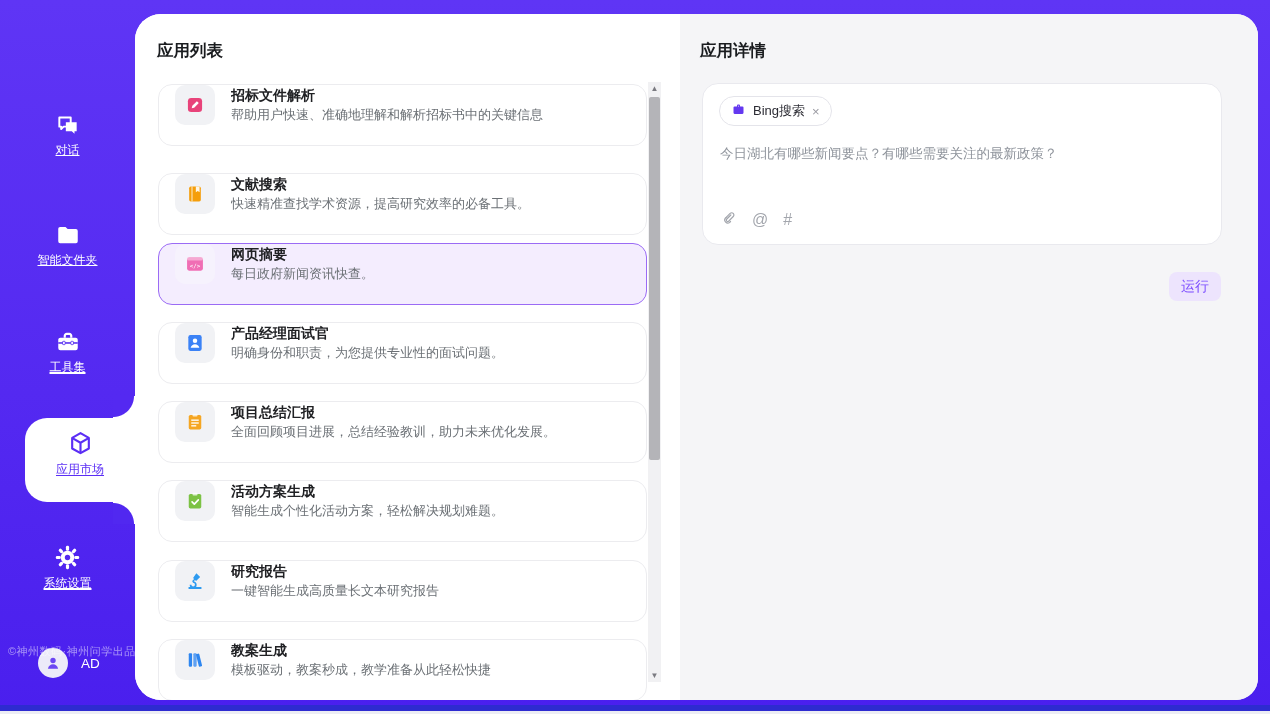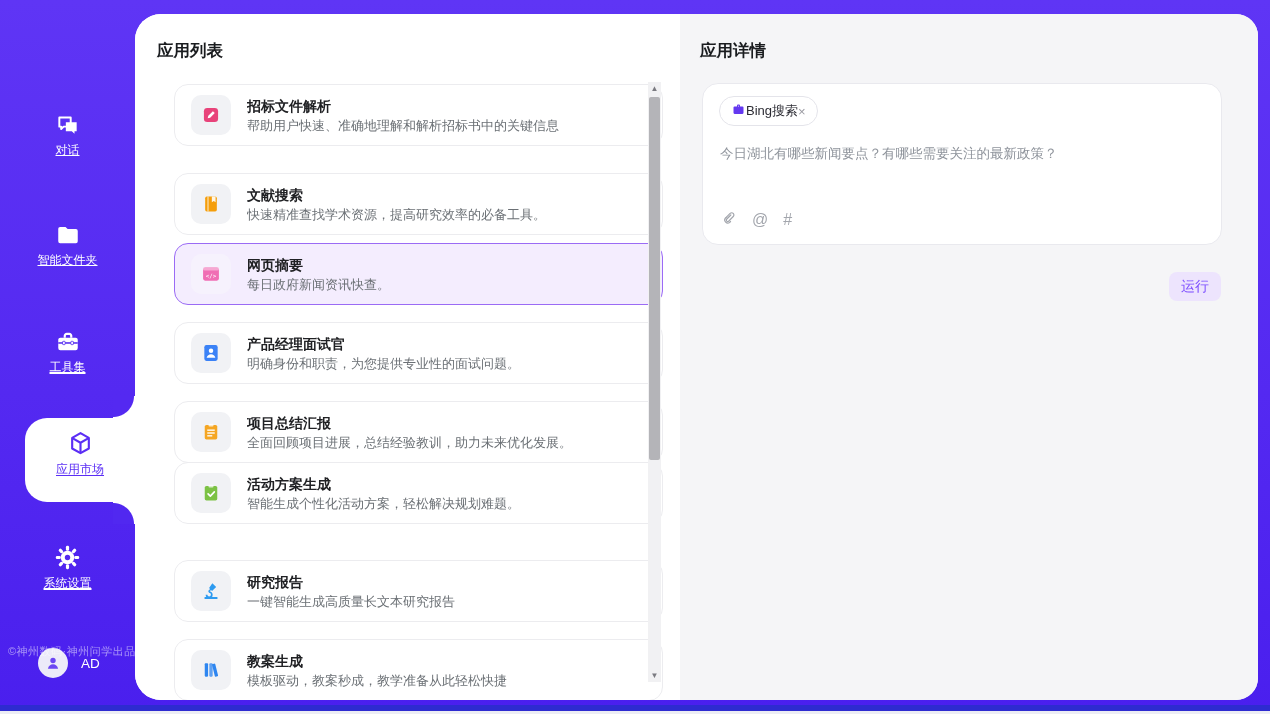--- a/index.html
+++ b/index.html
@@ -42,40 +42,40 @@
   
   .content { position:absolute; left:135px; top:14px; width:1123px; height:686px; background:#fff;
              border-radius:26px 22px 22px 26px; overflow:hidden; }
   .list-panel { position:absolute; left:0; top:0; width:545px; height:686px; background:#fff; }
   .detail-panel { position:absolute; left:545px; top:0; width:578px; height:686px; background:#F5F5F7; }
 
   .panel-title { position:absolute; top:26px; font-size:16.5px; font-weight:bold; color:#1A1C1F; }
 
   
   .card { position:absolute; left:23px; width:489px; height:62px; background:#fff; border:1px solid #ECECEF;
-          border-radius:14px; display:flex; align-items:center; padding:0 16px; gap:16px; cursor:pointer;margin-left:16px; }
+          border-radius:14px; display:flex; padding:0 16px; gap:16px; cursor:pointer; }
   .card--selected { background:#F4EDFE; border:1.5px solid #9B6BF5; }
   .app-icon { width:40px; height:40px; border-radius:10px; background:#F1F2F5; flex:0 0 40px;
               display:flex; align-items:center; justify-content:center; }
   .card--selected .app-icon { background:#F6F2FD; }
   .card-text { overflow:hidden; }
   .app-name { font-size:14px; font-weight:bold; color:#202124; line-height:20px; }
   .app-desc { font-size:13px; color:#6B7075; line-height:19px; white-space:nowrap; }
 
   
   .scrollbar { position:absolute; left:513px; top:68px; width:13px; height:600px; background:#F1F1F3; }
   .sb-arrow { position:absolute; left:0; width:13px; height:13px; font-size:8px; color:#7A7A80;
               display:flex; align-items:center; justify-content:center; cursor:pointer; }
   .sb-up { top:0; } .sb-down { bottom:0; }
   .sb-thumb { position:absolute; left:1px; top:15px; width:11px; height:363px; background:#B4B4B8; border-radius:2px; cursor:pointer; }
 
   
   .detail-card { position:absolute; left:22px; top:69px; width:520px; height:162px; background:#fff;
                  border:1px solid #E9E9EE; border-radius:16px; }
-  .chip { position:absolute; left:16px; top:12px; height:30px; display:inline-flex; align-items:center; 
+  .chip { position:absolute; left:16px; top:12px; height:30px; display:inline-flex; align-items:center; gap:7px;
           padding:0 11px; border:1px solid #E4E4EA; border-radius:16px; background:#fff; cursor:pointer; }
   .chip-label { font-size:13px; color:#2B2B33; }
   .chip-close { font-size:13px; color:#9A9AA2; cursor:pointer; line-height:1; }
   .query-text { position:absolute; left:17px; top:60px; width:486px; font-size:13.5px; color:#8E939B; line-height:20px; cursor:text; }
   .attach-row { position:absolute; left:17px; top:125px; display:flex; align-items:center; gap:15px; color:#A3A6AD; }
   .attach-row .sym { font-size:16px; cursor:pointer; }
   .run-btn { position:absolute; right:37px; top:258px; width:52px; height:29px; background:#EDE4FD; color:#7C4DFF;
              font-size:14px; border:none; border-radius:8px; cursor:pointer; font-family:inherit; }
 </style>
 </head>
@@ -232,21 +232,21 @@
               <rect x="7.5" y="12.4" width="9" height="1.6" fill="#fff"></rect>
               <rect x="7.5" y="15.8" width="6" height="1.6" fill="#fff"></rect>
             </svg>
         </span>
         <span class="card-text">
           <span class="app-name" style="display:block">项目总结汇报</span>
           <span class="app-desc" style="display:block">全面回顾项目进展，总结经验教训，助力未来优化发展。</span>
         </span>
       </div>
 
-      <div class="card" style="top:448px;">
+      <div class="card" style="top:466px;">
         <span class="app-icon" style="color: rgb(124, 194, 68);">
           <svg width="20" height="20" viewBox="0 0 24 24">
               <rect x="4.5" y="3.5" width="15" height="17.5" rx="2" fill="currentColor"></rect>
               <rect x="9" y="2" width="6" height="3.4" rx="1.2" fill="#fff" opacity=".75"></rect>
               <path d="M8.5 13l2.7 2.7 4.8-5" stroke="#fff" stroke-width="2" fill="none" stroke-linecap="round" stroke-linejoin="round"></path>
             </svg>
         </span>
         <span class="card-text">
           <span class="app-name" style="display:block">活动方案生成</span>
           <span class="app-desc" style="display:block">智能生成个性化活动方案，轻松解决规划难题。</span>

